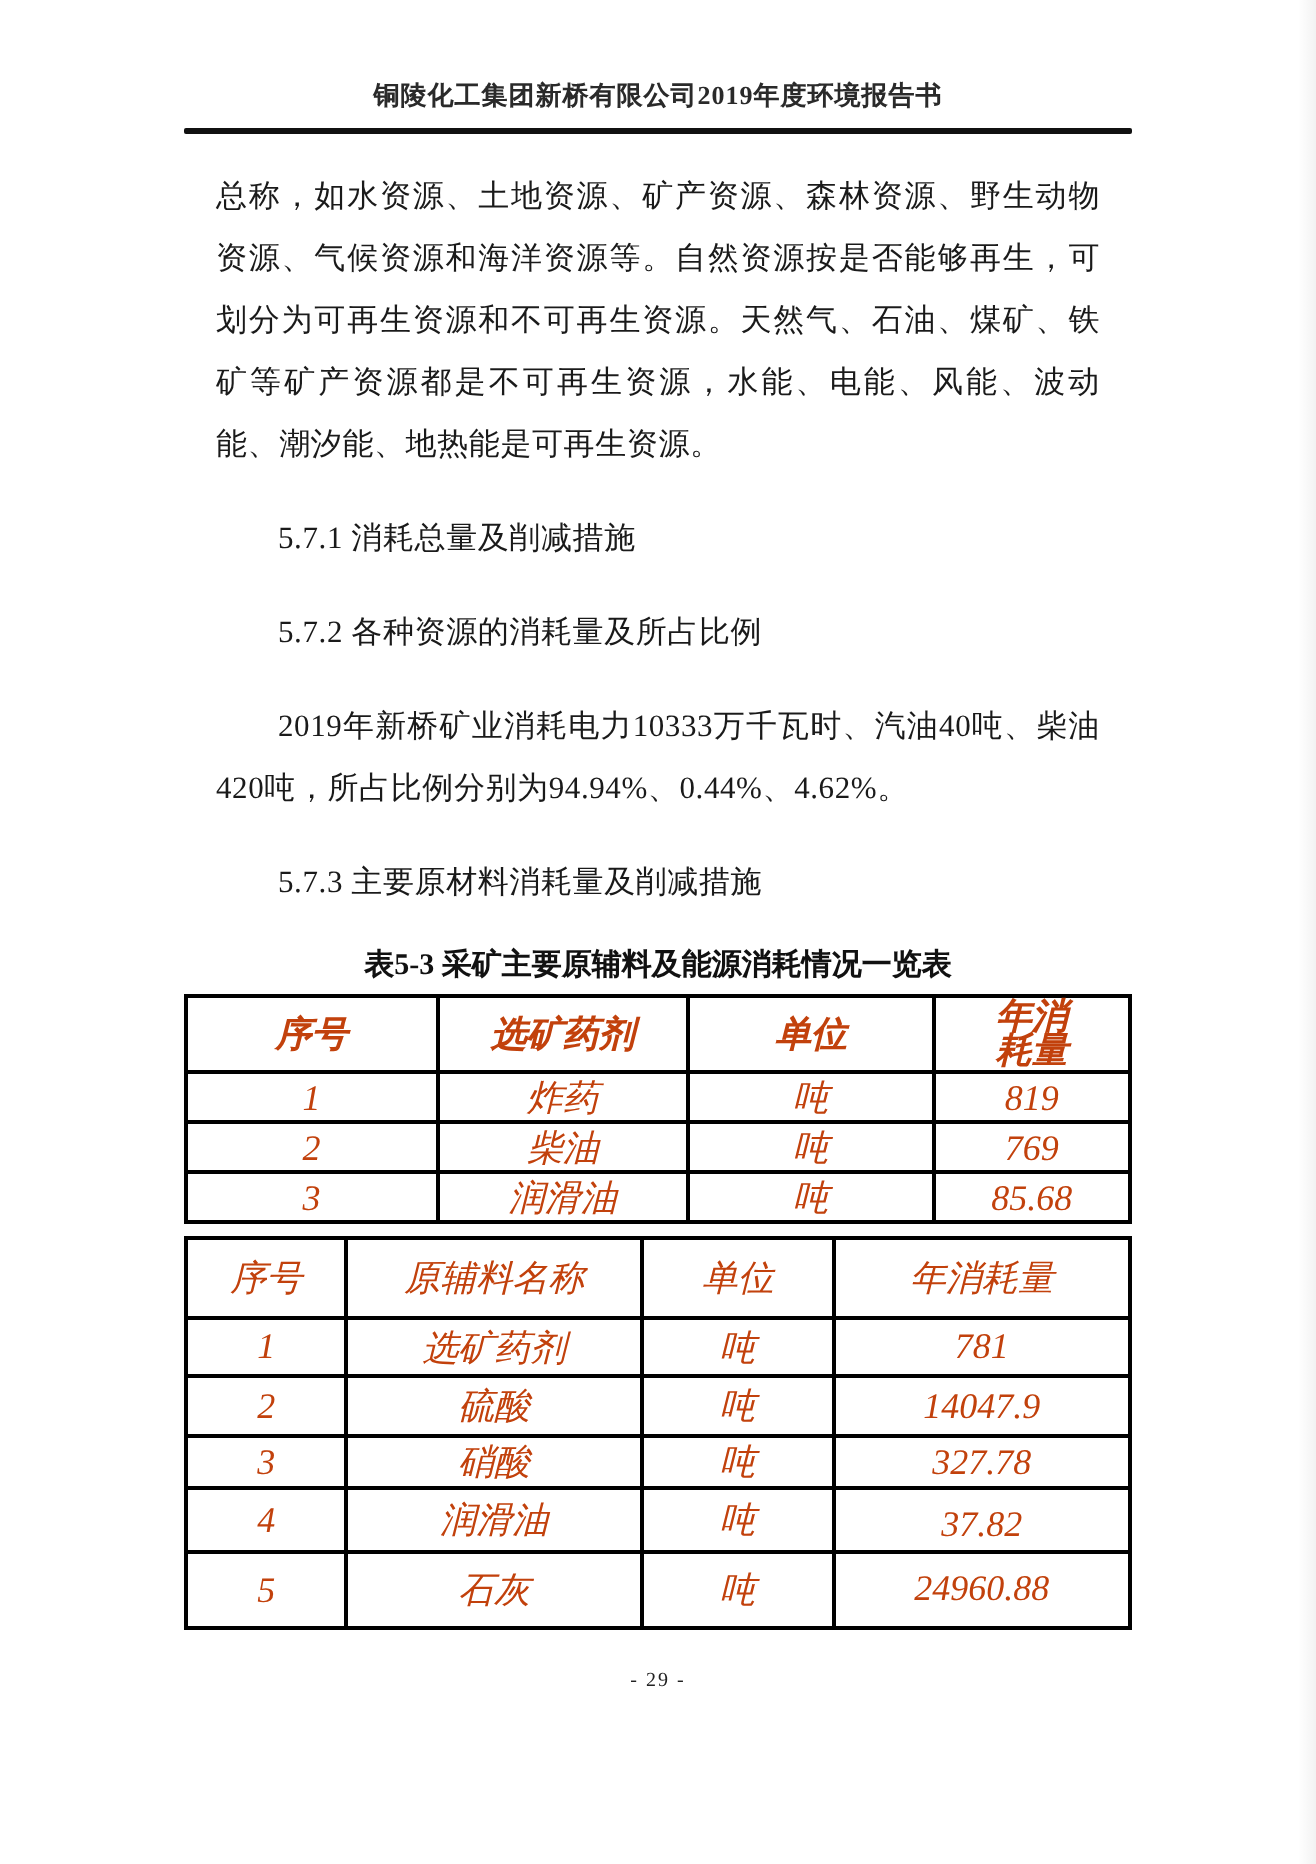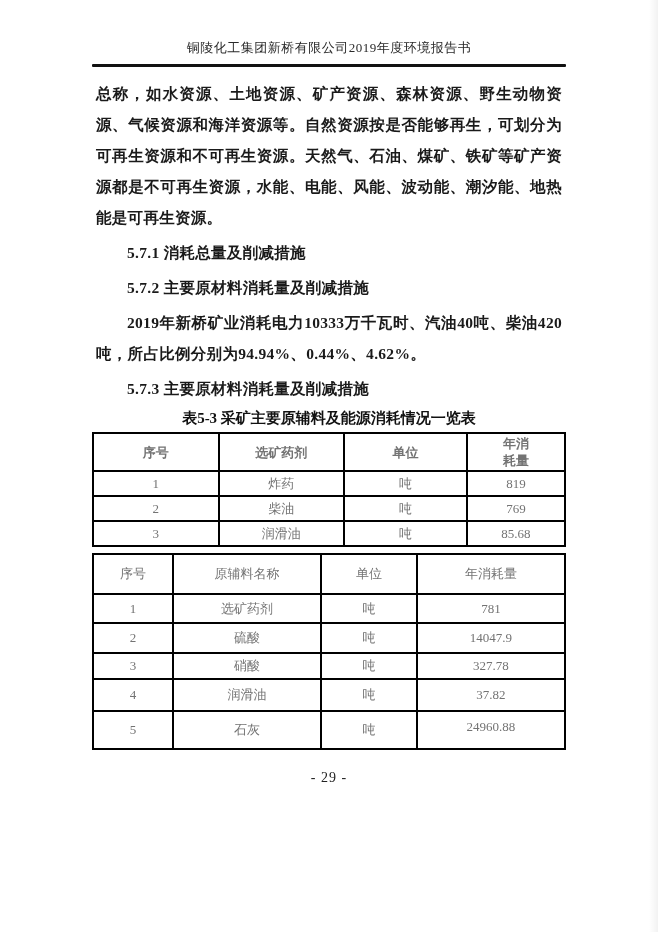--- a/index.html
+++ b/index.html
@@ -19,55 +19,56 @@
   .page-inner {
     position: absolute; left: 92px; right: 92px; top: 0; bottom: 0;
   }
   .doc-header {
     padding-top: 40px;
     text-align: center;
   }
   .doc-header .title {
     font-size: 13px;
     line-height: 16px;
-    font-weight: 400;
+    font-weight: 700;
     color: #2a2a2a;
     letter-spacing: 0.5px;
   }
   .header-rule {
     margin-top: 8px;
     height: 3px;
     background: #111;
     border-radius: 1px;
   }
   .doc-body {
     margin-top: 11px;
     font-size: 15.5px;
     line-height: 31px;
     text-align: justify;
     letter-spacing: 0.3px;
     color: #1a1a1a;
   }
-  .doc-body p { margin: 4px; font-weight: bold; }
+  .doc-body p { margin: 16px; }
   .doc-body p.indent { text-indent: 2em; }
   .table-caption {
     margin-top: 3px;
     text-align: center;
     font-size: 15px;
     font-weight: bold;
     line-height: 20px;
     color: #111;
   }
   .table-caption.second { margin-top: 24px; }
   table {
     border-collapse: collapse;
     width: 100%;
     table-layout: fixed;
-    font-size: 13px;
-    color: #737373;
+    font-size: 18px;
+    color: #c2410c;
+    font-style: italic;
   }
   table.t53 { margin-top: 4px; }
   table.t54 { margin-top: 6px; }
   th, td {
     border: 2px solid #000;
     text-align: center;
     vertical-align: middle;
     font-weight: normal;
     padding: 0;
   }
@@ -89,39 +90,39 @@
   table.t54 col.c4 { width: 31.4%; }
   table.t54 tr.r1 td { height: 29px; }
   table.t54 tr.r2 td { height: 30px; }
   table.t54 tr.r3 td { height: 26px; }
   table.t54 tr.r4 td { height: 32px; }
   table.t54 tr.r5 td { height: 38px; }
   td.vtop { vertical-align: top; padding-top: 7px; }
   .page-number {
     margin-top: 20px;
     text-align: center;
-    font-size: 14px;
+    font-size: 10px;
     color: #222;
     letter-spacing: 1px;
   }
 </style>
 </head>
 <body>
 
 <div class="page-inner">
 
   <div class="doc-header">
     <div class="title">铜陵化工集团新桥有限公司2019年度环境报告书</div>
   </div>
   <div class="header-rule"></div>
 
   <div class="doc-body">
     <p>总称，如水资源、土地资源、矿产资源、森林资源、野生动物资源、气候资源和海洋资源等。自然资源按是否能够再生，可划分为可再生资源和不可再生资源。天然气、石油、煤矿、铁矿等矿产资源都是不可再生资源，水能、电能、风能、波动能、潮汐能、地热能是可再生资源。</p>
     <p class="indent">5.7.1 消耗总量及削减措施</p>
-    <p class="indent">5.7.2 主要原材料消耗量及削减措施</p>
+    <p class="indent">5.7.2 各种资源的消耗量及所占比例</p>
     <p class="indent">2019年新桥矿业消耗电力10333万千瓦时、汽油40吨、柴油420吨，所占比例分别为94.94%、0.44%、4.62%。</p>
     <p class="indent">5.7.3 主要原材料消耗量及削减措施</p>
   </div>
 
   <div class="table-caption">表5-3 采矿主要原辅料及能源消耗情况一览表</div>
 
   <table class="t53">
     <colgroup>
         <col class="c1">
         <col class="c2">

